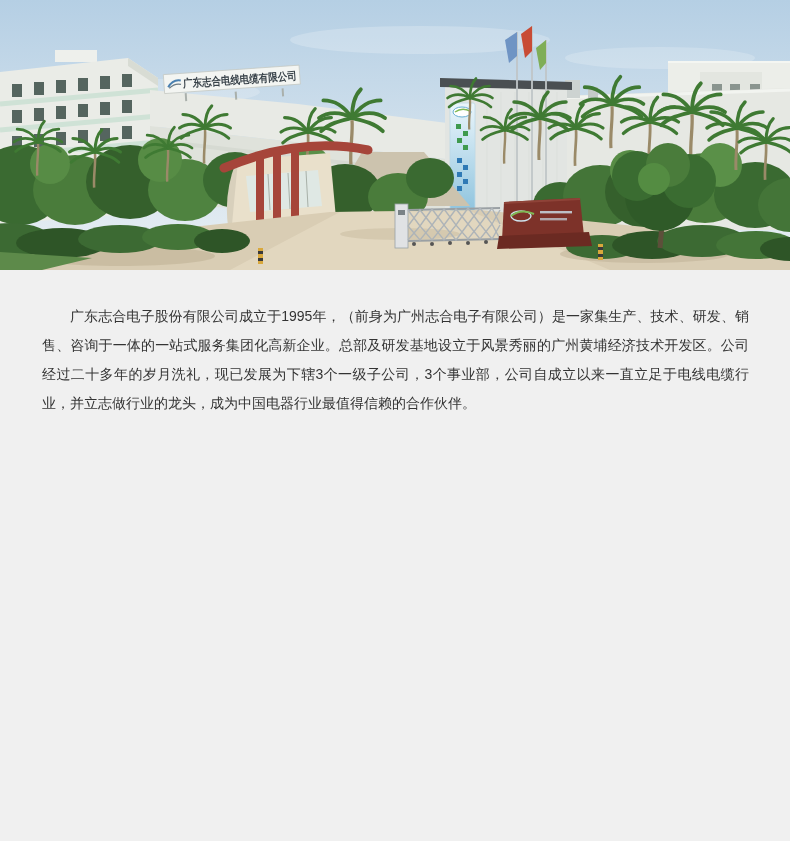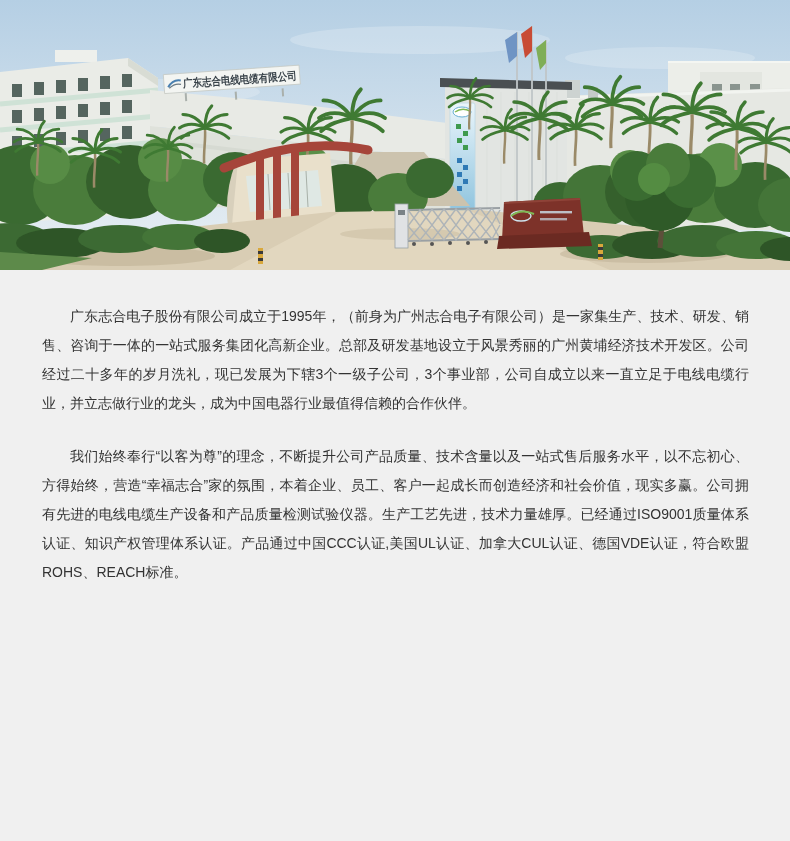--- a/index.html
+++ b/index.html
@@ -306,16 +306,15 @@
         <rect x="258" y="258" width="5" height="3" fill="#3a3a3a"></rect>
         <rect x="598" y="244" width="5" height="16" fill="#d9a83c"></rect>
         <rect x="598" y="247" width="5" height="3" fill="#3a3a3a"></rect>
         <rect x="598" y="254" width="5" height="3" fill="#3a3a3a"></rect>
       </g>
     </svg>
   </div>
 
   <div class="content">
     <p>广东志合电子股份有限公司成立于1995年，（前身为广州志合电子有限公司）是一家集生产、技术、研发、销售、咨询于一体的一站式服务集团化高新企业。总部及研发基地设立于风景秀丽的广州黄埔经济技术开发区。公司经过二十多年的岁月洗礼，现已发展为下辖3个一级子公司，3个事业部，公司自成立以来一直立足于电线电缆行业，并立志做行业的龙头，成为中国电器行业最值得信赖的合作伙伴。</p>
-    <p>我们始终奉行“以客为尊”的理念，不断提升公司产品质量、技术含量以及一站式售后服务水平，以不忘初心、方得始终，营造“幸福志合”家的氛围，本着企业、员工、客户一起成长而创造经济和社会价值，现实多赢。公司拥有先进的电线电缆生产设备和产品质量检测试验仪器。生产工艺先进，技术力量雄厚。已经通过ISO9001质量体系认证、知识产权管理体系认证。产品通过中国CCC认证,美国UL认证、加拿大CUL认证、德国VDE认证，符合欧盟ROHS、REACH标准。</p>
   </div>
 
 </div>
 
 </body></html>

